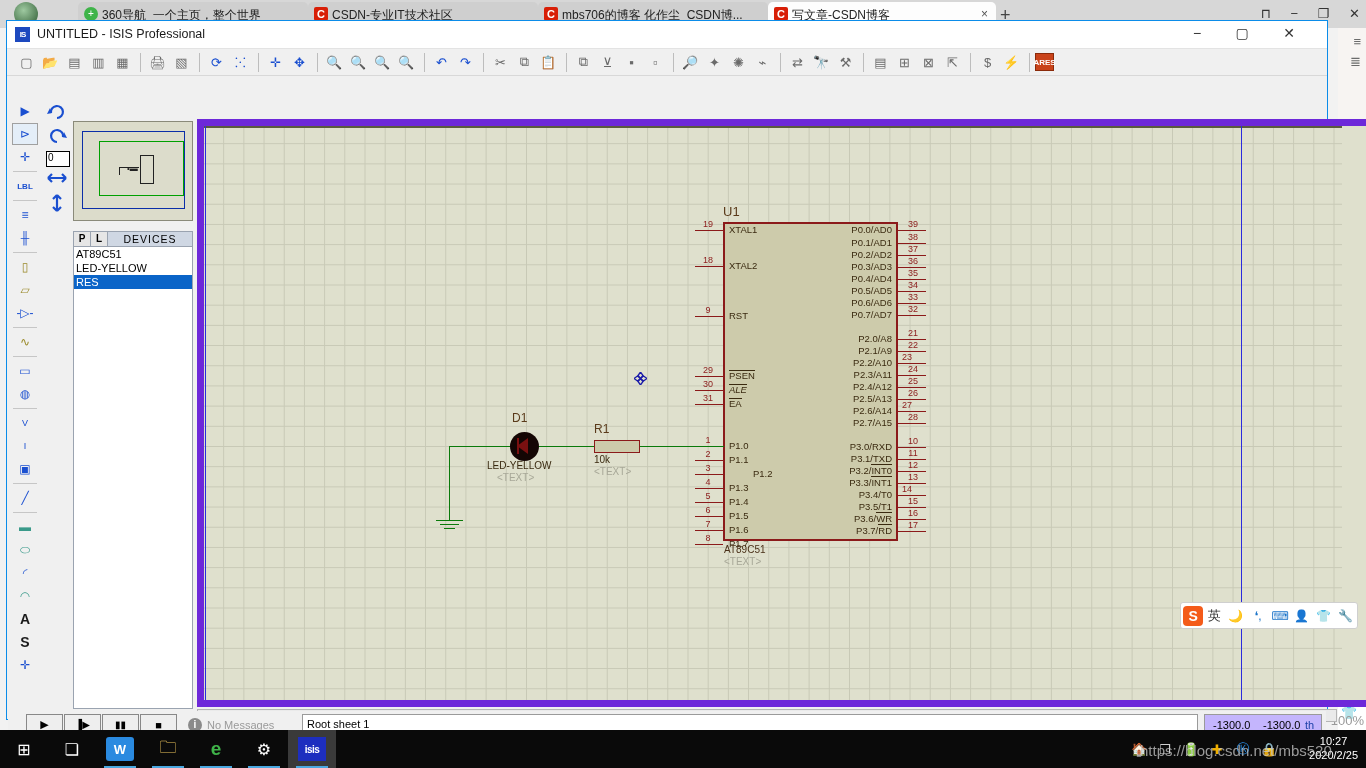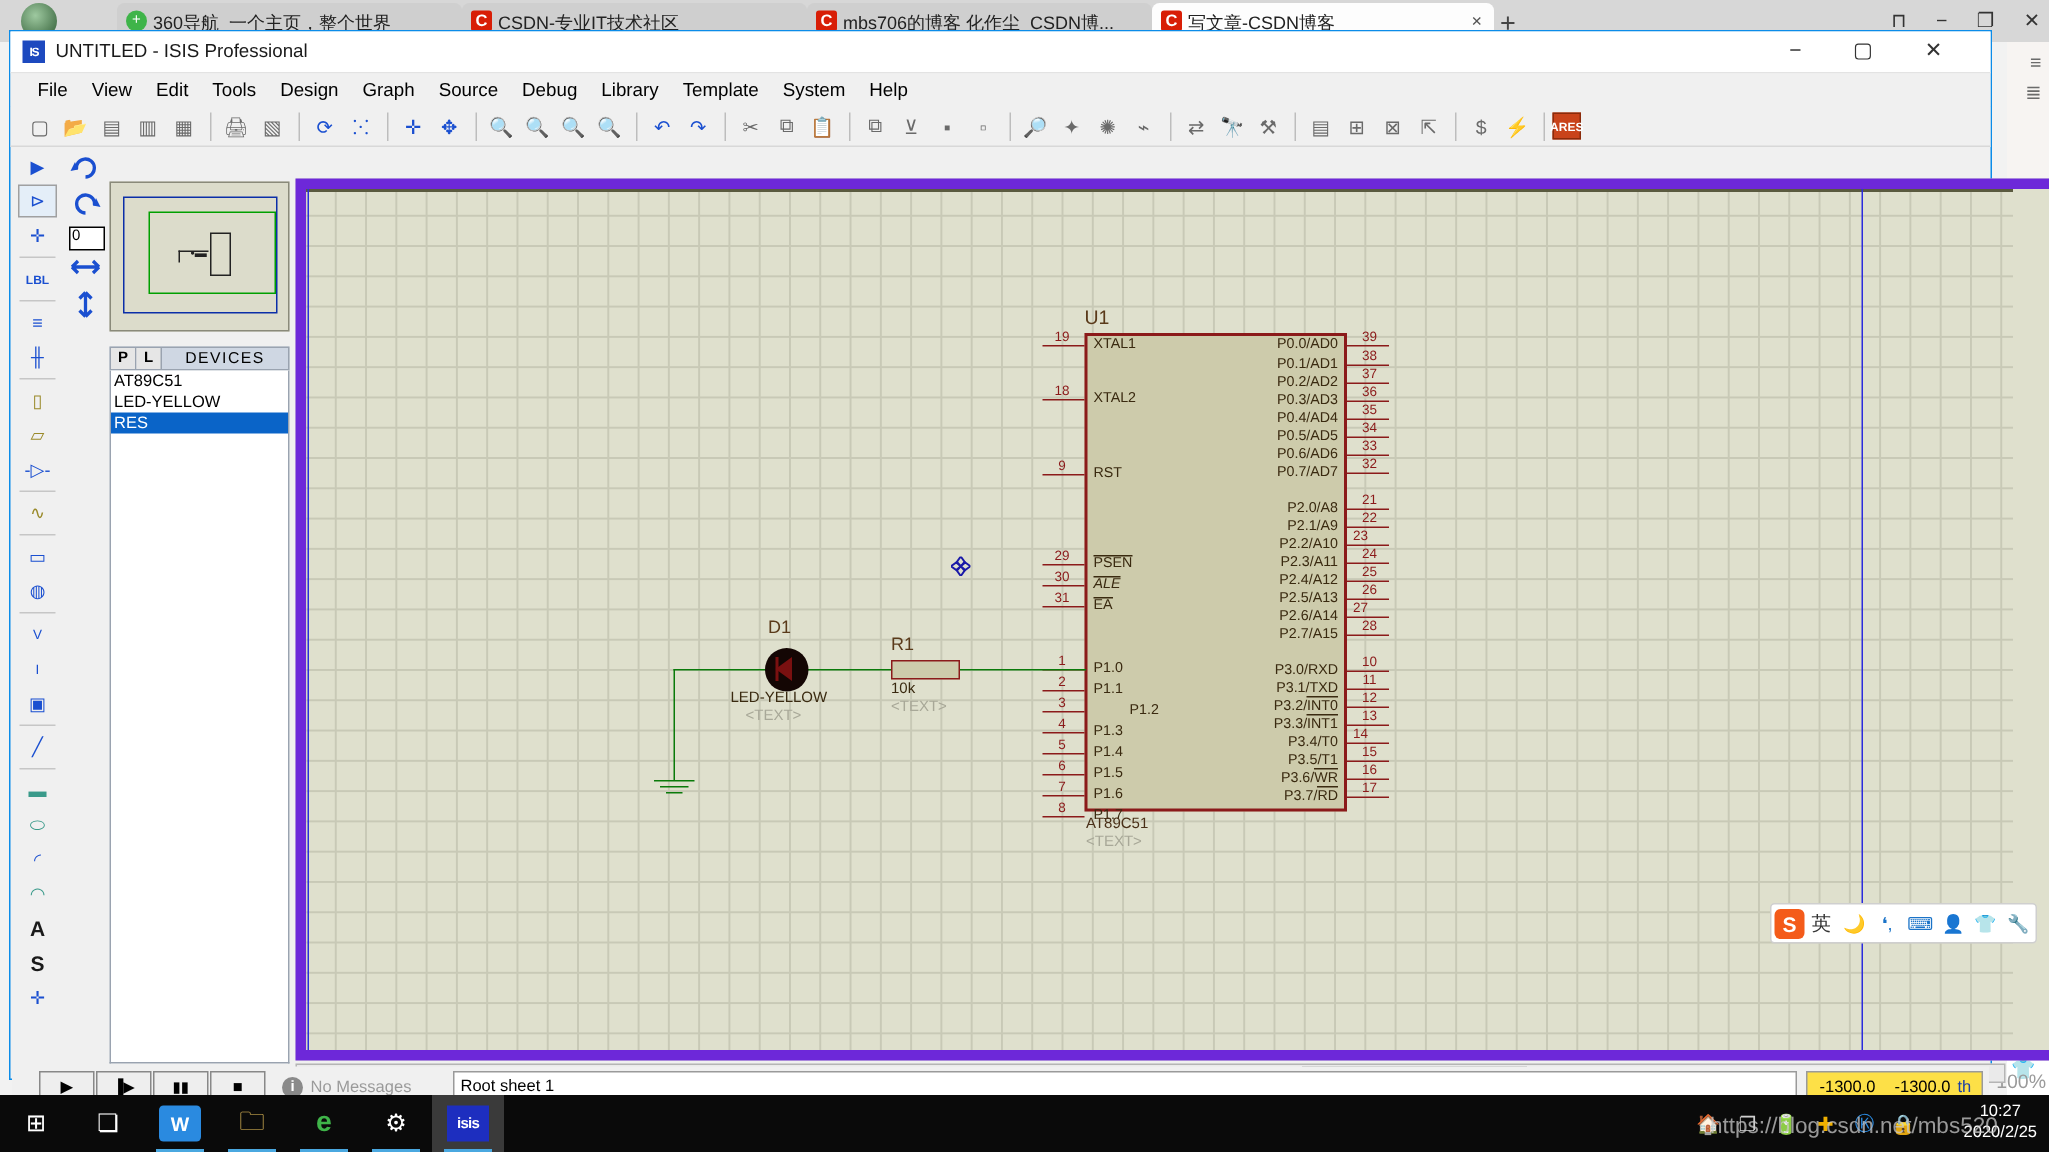--- a/index.html
+++ b/index.html
@@ -162,21 +162,21 @@
   
   .isis-bottom { position:absolute; left:1px; top:690px; width:1318px; height:30px; background:#f0f0f0; }
   .animbtns { position:absolute; left:18px; top:3px; display:flex; }
   .animbtn { width:37px; height:21px; border:1px solid #888; background:#eee; margin-right:1px;
      display:flex; align-items:center; justify-content:center; }
   .msgbox { position:absolute; left:180px; top:3px; width:108px; height:21px; display:flex; align-items:center; }
   .msgtxt { font-size:11px; color:#9a9a9a; margin-left:5px; }
   .sheetbox { position:absolute; left:294px; top:3px; width:896px; height:21px;
       border:1px solid #9a9a9a; background:#fff; font-size:11px; color:#000; padding:3px 0 0 4px; }
   .coordbox { position:absolute; left:1196px; top:3px; width:118px; height:21px;
-      border:1px solid #9a9a9a; background:#fde047; font-size:11px; color:#000; }
+      border:1px solid #9a9a9a; background:#c4b5fd; font-size:11px; color:#000; }
   .coordbox span { position:absolute; top:4px; }
 
   
   .taskbar { position:absolute; left:0; top:730px; width:1366px; height:38px; background:#0a0a0a; }
   .tb-item { position:absolute; top:0; width:48px; height:38px; display:flex; align-items:center; justify-content:center; }
   .tb-item.active { background:#3a3a3a; }
   .tb-underline { position:absolute; bottom:0; left:8px; width:32px; height:2px; background:#4aa8e0; }
   .tray { position:absolute; right:0; top:0; height:38px; display:flex; align-items:center; }
   .tray-ic { width:26px; text-align:center; font-size:13px; color:#ddd; }
   .clock { position:absolute; right:8px; top:4px; color:#fff; font-size:11px; text-align:center; line-height:14px; }
@@ -229,34 +229,20 @@
   <div class="isis">
 
     <div class="isis-title">
       <div class="tlogo">IS</div>
       <div class="ttext">UNTITLED - ISIS Professional</div>
       <div class="tctl" style="right:110px;">−</div>
       <div class="tctl" style="right:65px;">▢</div>
       <div class="tctl" style="right:18px;">✕</div>
     </div>
 
-    <div class="isis-menu" id="menu-host">
-        <div class="mi">File</div>
-        <div class="mi">View</div>
-        <div class="mi">Edit</div>
-        <div class="mi">Tools</div>
-        <div class="mi">Design</div>
-        <div class="mi">Graph</div>
-        <div class="mi">Source</div>
-        <div class="mi">Debug</div>
-        <div class="mi">Library</div>
-        <div class="mi">Template</div>
-        <div class="mi">System</div>
-        <div class="mi">Help</div>
-      </div>
 
     <div class="isis-toolbar" id="toolbar-host">
         <div class="tbtn" style="display: flex; align-items: center; justify-content: center; font-size: 13px; color: rgb(106, 106, 106);">▢</div>
         <div class="tbtn" style="display: flex; align-items: center; justify-content: center; font-size: 13px; color: rgb(106, 106, 106);">📂</div>
         <div class="tbtn" style="display: flex; align-items: center; justify-content: center; font-size: 13px; color: rgb(106, 106, 106);">▤</div>
         <div class="tbtn" style="display: flex; align-items: center; justify-content: center; font-size: 13px; color: rgb(106, 106, 106);">▥</div>
         <div class="tbtn" style="display: flex; align-items: center; justify-content: center; font-size: 13px; color: rgb(106, 106, 106);">▦</div>
         <div class="tsep"></div>
         <div class="tbtn" style="display: flex; align-items: center; justify-content: center; font-size: 13px; color: rgb(106, 106, 106);">🖨</div>
         <div class="tbtn" style="display: flex; align-items: center; justify-content: center; font-size: 13px; color: rgb(106, 106, 106);">▧</div>

